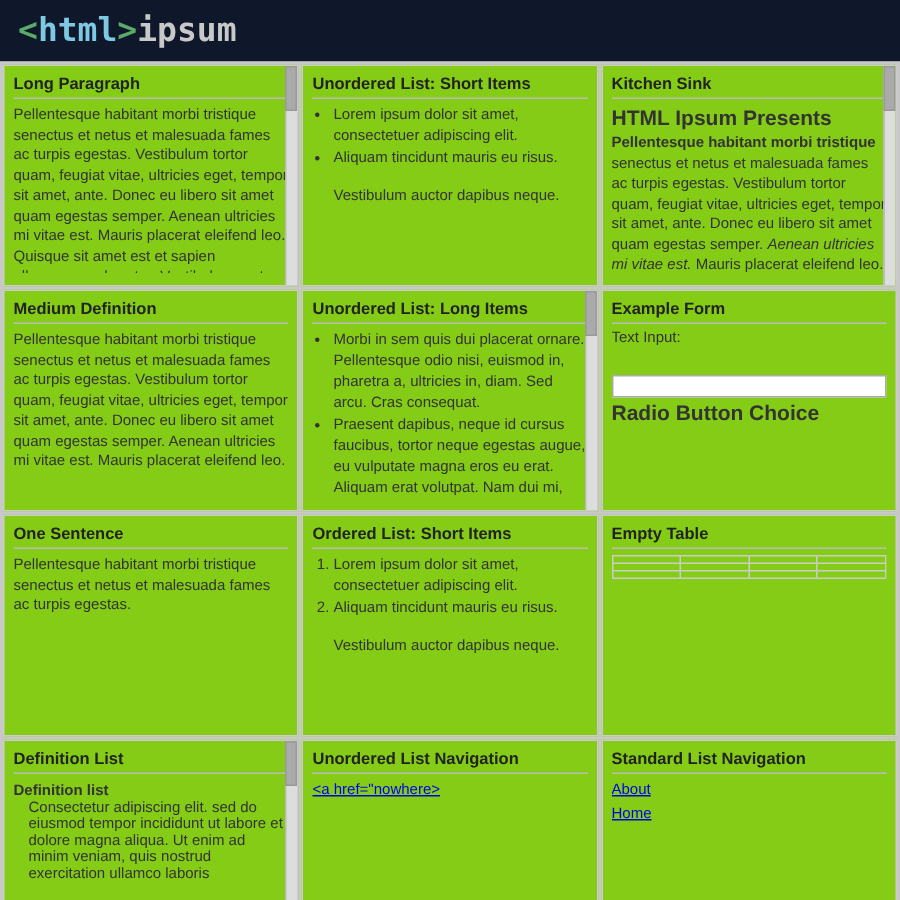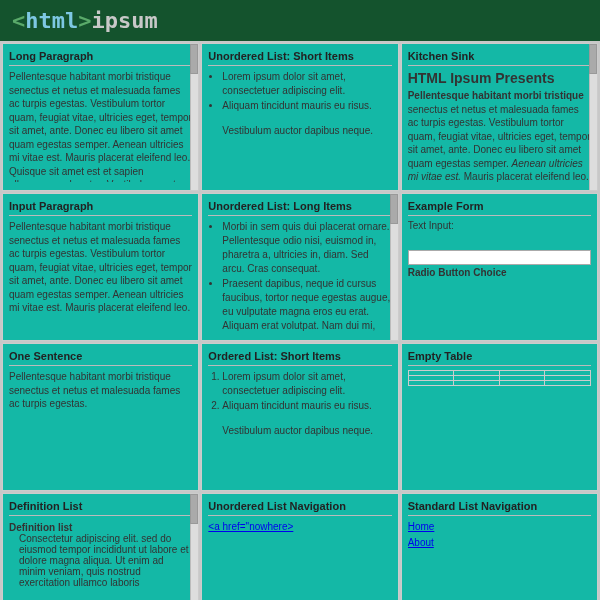--- a/index.html
+++ b/index.html
@@ -5,21 +5,21 @@
     * { box-sizing: border-box; margin: 0; padding: 0; }
     body {
       font-family: Arial, sans-serif;
       font-size: 11px;
       background: #e8e8e8;
       width: 600px;
       min-height: 600px;
     }
 
     .header {
-      background: #14532d;
+      background: #0f172a;
       padding: 8px 12px;
       display: flex;
       align-items: center;
     }
 
     .header-title {
       color: #7ec8e3;
       font-size: 22px;
       font-weight: bold;
       font-family: monospace;
@@ -35,21 +35,21 @@
 
     .grid {
       display: grid;
       grid-template-columns: 1fr 1fr 1fr;
       gap: 2px;
       padding: 2px;
       background: #c8c8c8;
     }
 
     .cell {
-      background: #14b8a6;
+      background: #84cc16;
       border: 1px solid #ccc;
       padding: 6px;
       overflow: hidden;
       height: 148px;
       position: relative;
     }
 
     .cell-title {
       font-size: 11px;
       font-weight: bold;
@@ -119,21 +119,21 @@
       padding: 1px 3px;
       font-size: 10px;
       width: 100%;
     }
 
     .cell-content div {
       margin-bottom: 2px;
     }
 
     .cell-content h4 {
-      font-size: 10px;
+      font-size: 14px;
       font-weight: bold;
     }
 
     .cell-content nav ul {
       list-style: none;
       padding-left: 0;
     }
 
     .cell-content nav ul li {
       margin-bottom: 2px;
@@ -217,21 +217,21 @@
     <div class="cell-content">
       <h1>HTML Ipsum Presents</h1>
       <p><strong>Pellentesque habitant morbi tristique</strong> senectus et netus et malesuada fames ac turpis egestas. Vestibulum tortor quam, feugiat vitae, ultricies eget, tempor sit amet, ante. Donec eu libero sit amet quam egestas semper. <em>Aenean ultricies mi vitae est.</em> Mauris placerat eleifend leo. Quisque sit amet est et sapien</p>
     </div>
     <div class="scrollbar-indicator">
         <div class="scrollbar-thumb"></div>
       </div>
   </div>
 
   <div class="cell">
-    <div class="cell-title">Input Paragraph</div>
+    <div class="cell-title">Medium Definition</div>
     <div class="cell-content">
       <p>Pellentesque habitant morbi tristique senectus et netus et malesuada fames ac turpis egestas. Vestibulum tortor quam, feugiat vitae, ultricies eget, tempor sit amet, ante. Donec eu libero sit amet quam egestas semper. Aenean ultricies mi vitae est. Mauris placerat eleifend leo.</p>
     </div>
   </div>
 
   <div class="cell">
     <div class="cell-title">Unordered List: Long Items</div>
     <div class="cell-content">
       <ul>
         <li>Morbi in sem quis dui placerat ornare. Pellentesque odio nisi, euismod in, pharetra a, ultricies in, diam. Sed arcu. Cras consequat.</li>
@@ -330,23 +330,23 @@
       </nav>
     </div>
   </div>
 
   <div class="cell">
     <div class="cell-title">Standard List Navigation</div>
     <div class="cell-content">
       <nav>
         <ul>
           <li>
-            <a href="#">Home</a>
+            <a href="#">About</a>
           </li>
           <li>
-            <a href="#">About</a>
+            <a href="#">Home</a>
           </li>
         </ul>
       </nav>
     </div>
   </div>
 
 </div>
 
 </body></html>

